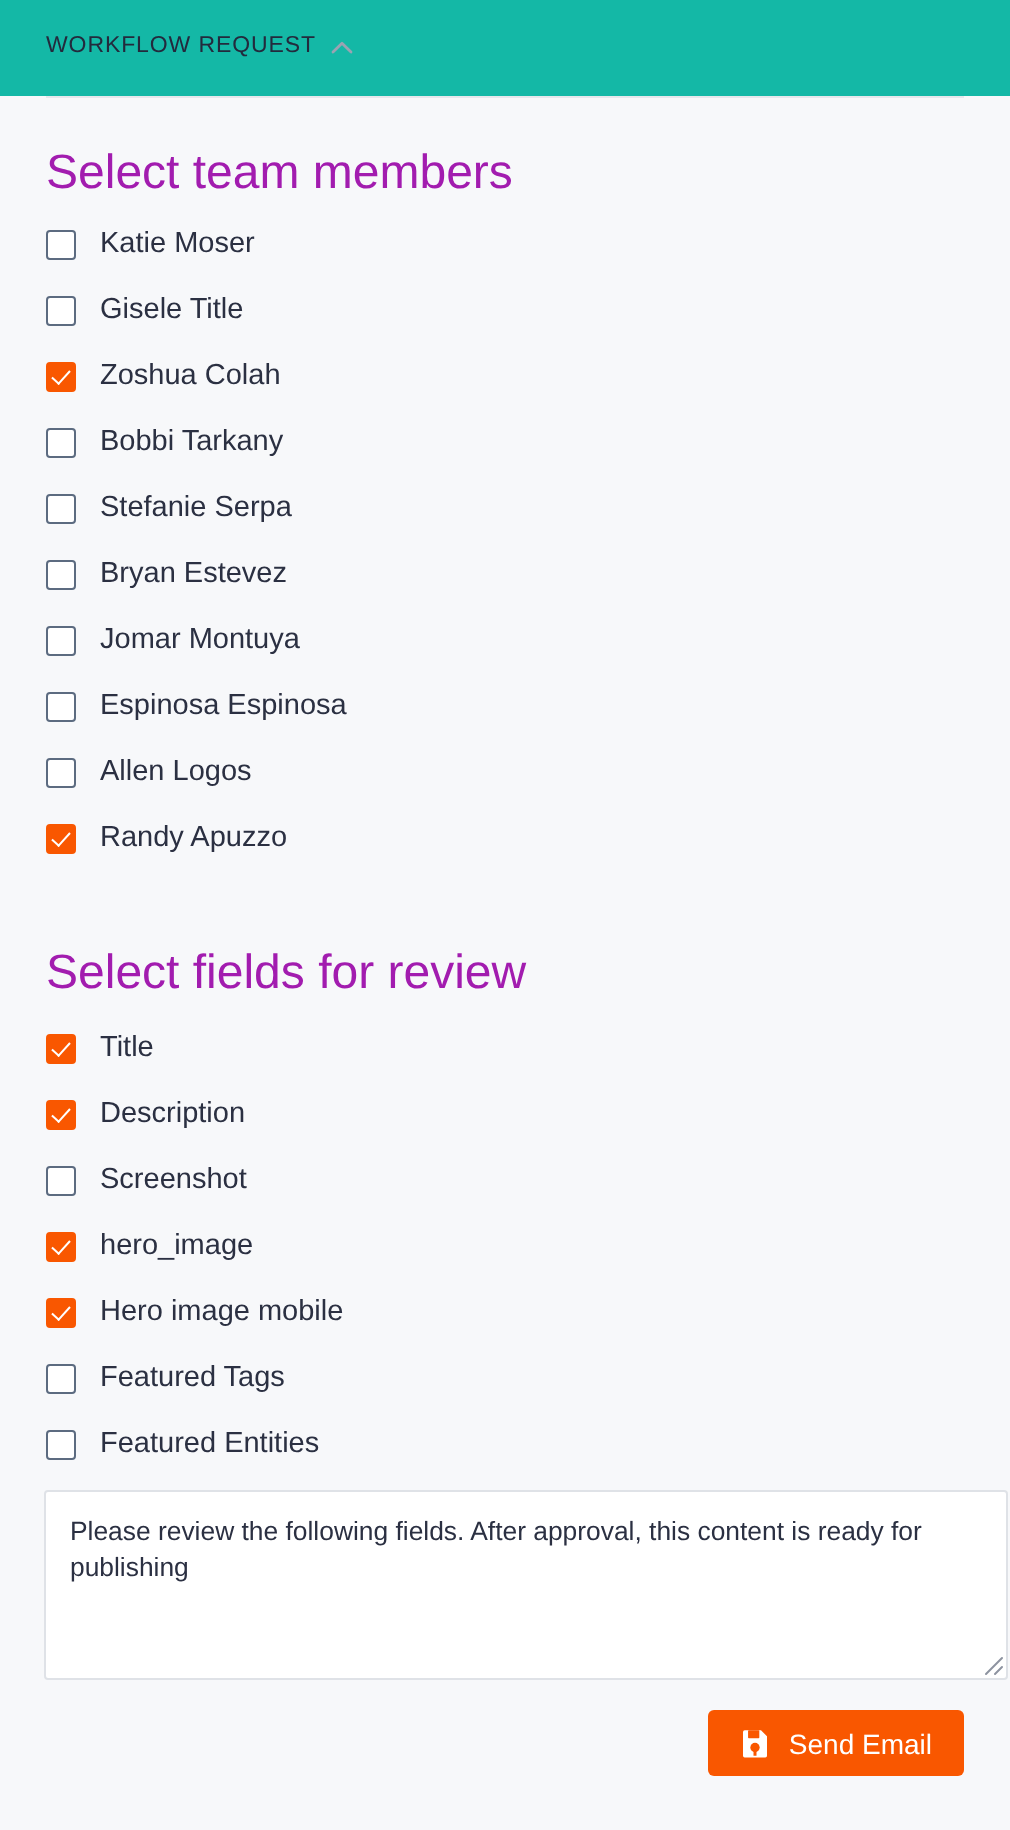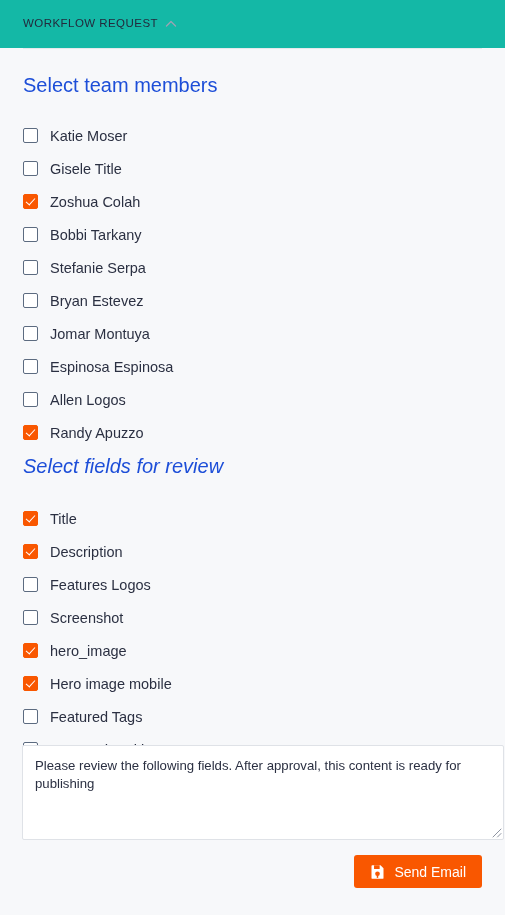--- a/index.html
+++ b/index.html
@@ -56,35 +56,34 @@
     margin: 0 23px;
     background: #e6e8ec;
   }
 
   
   .panel-body {
     padding: 0 23px;
     background: #f7f8fa;
   }
   .section-heading {
-    font-size: 20px;
-    color: #1d4ed8;
+    font-size: 24px;
+    color: #a21caf;
     margin: 24px 0 13px 0;
     line-height: 1.2;
     font-weight: 400;
   }
   .section-heading.second {
-    margin-top: 14px;
+    margin-top: 28px;
     margin-bottom: 15px;
-    font-style: italic;
   }
 
   .check-row {
     display: flex;
-    align-items: flex-end;
+    align-items: flex-start;
     height: 33px;
     cursor: pointer;
     user-select: none;
   }
   .cbox {
     position: relative;
     flex: 0 0 auto;
     width: 15px;
     height: 15px;
     border: 1.5px solid #5c6b80;
@@ -240,24 +239,20 @@
         <div class="check-row">
           <span class="cbox checked"></span>
           <span class="check-label">Title</span>
         </div>
         <div class="check-row">
           <span class="cbox checked"></span>
           <span class="check-label">Description</span>
         </div>
         <div class="check-row">
           <span class="cbox"></span>
-          <span class="check-label">Features Logos</span>
-        </div>
-        <div class="check-row">
-          <span class="cbox"></span>
           <span class="check-label">Screenshot</span>
         </div>
         <div class="check-row">
           <span class="cbox checked"></span>
           <span class="check-label">hero_image</span>
         </div>
         <div class="check-row">
           <span class="cbox checked"></span>
           <span class="check-label">Hero image mobile</span>
         </div>

